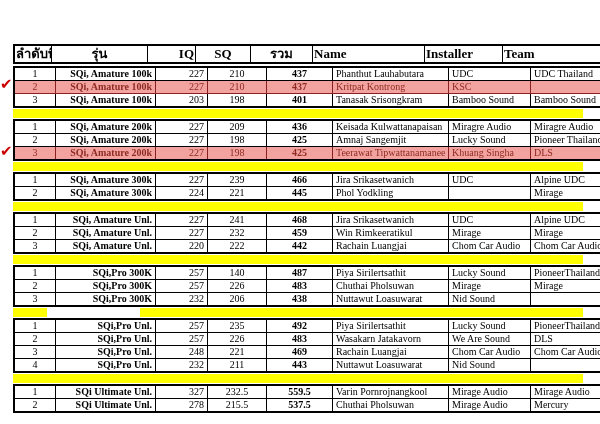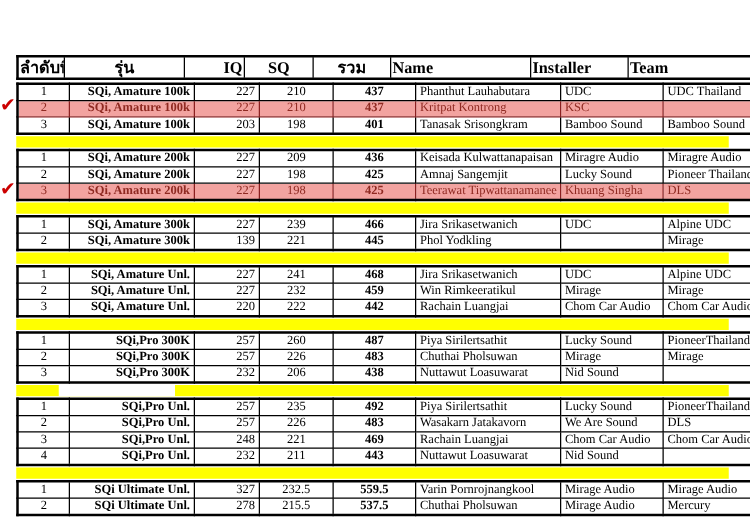--- a/index.html
+++ b/index.html
@@ -132,21 +132,21 @@
     <td class="col-iq">227</td>
     <td class="col-sq">239</td>
     <td class="col-total">466</td>
     <td class="col-name">Jira Srikasetwanich</td>
     <td class="col-installer">UDC</td>
     <td class="col-team">Alpine UDC</td>
   </tr>
           <tr>
     <td class="col-rank">2</td>
     <td class="col-class">SQi, Amature 300k</td>
-    <td class="col-iq">139</td>
+    <td class="col-iq">224</td>
     <td class="col-sq">221</td>
     <td class="col-total">445</td>
     <td class="col-name">Phol Yodkling</td>
     <td class="col-installer"></td>
     <td class="col-team">Mirage</td>
   </tr>
         </tbody>
       </table>
     <div class="sep"></div>
 
@@ -185,21 +185,21 @@
         </tbody>
       </table>
     <div class="sep"></div>
 
     <table class="t sec">
         <tbody>
           <tr>
     <td class="col-rank">1</td>
     <td class="col-class">SQi,Pro 300K</td>
     <td class="col-iq">257</td>
-    <td class="col-sq">260</td>
+    <td class="col-sq">140</td>
     <td class="col-total">487</td>
     <td class="col-name">Piya Sirilertsathit</td>
     <td class="col-installer">Lucky Sound</td>
     <td class="col-team">PioneerThailand</td>
   </tr>
           <tr>
     <td class="col-rank">2</td>
     <td class="col-class">SQi,Pro 300K</td>
     <td class="col-iq">257</td>
     <td class="col-sq">226</td>

